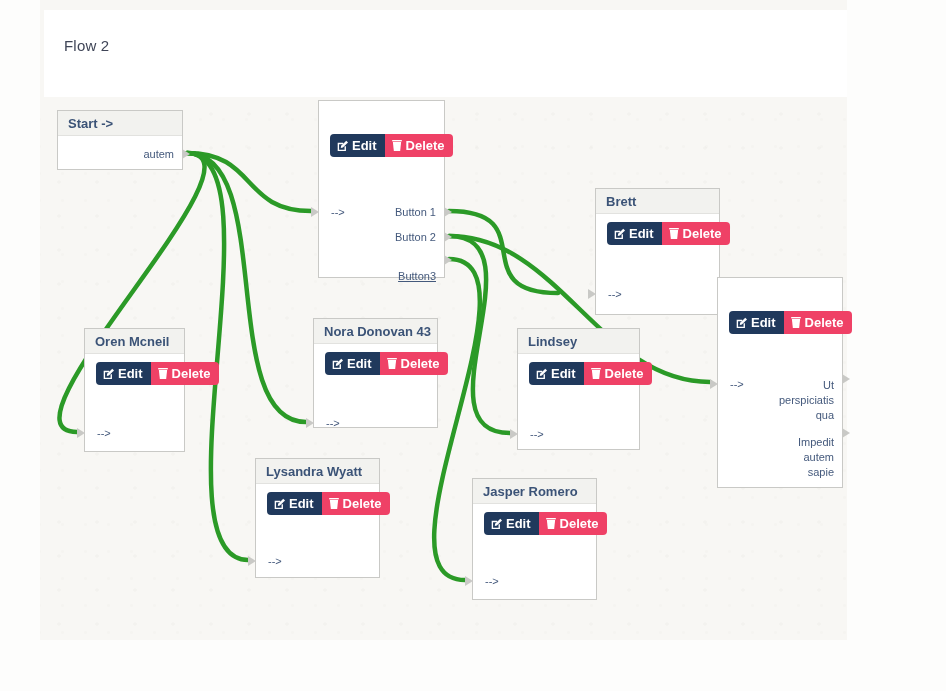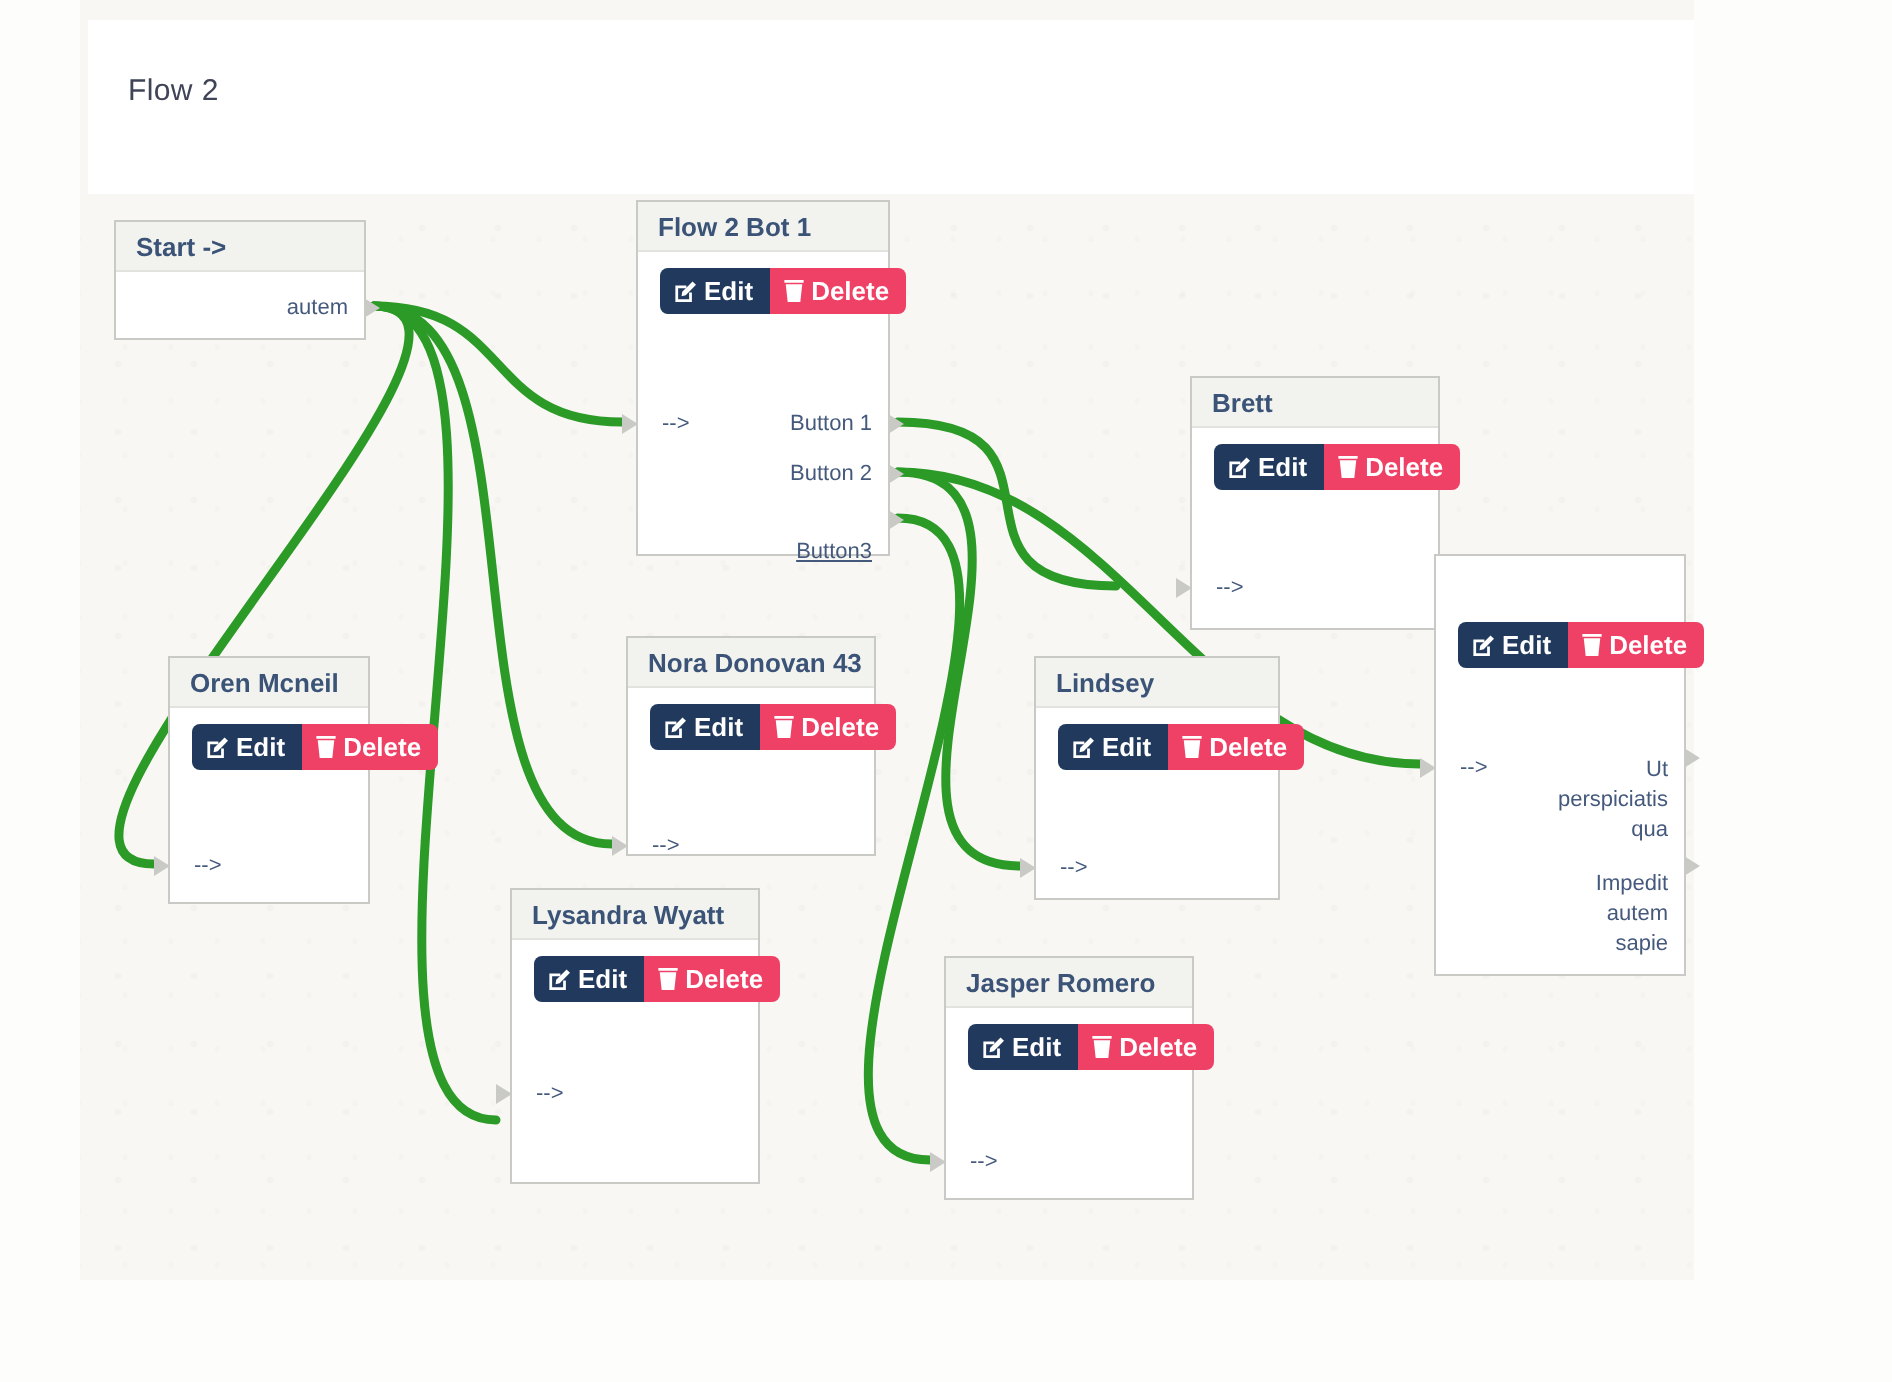--- a/index.html
+++ b/index.html
@@ -86,21 +86,20 @@
         <path d="M 409 139 C 519 139, 560 285, 670 285"></path>
         <path d="M 409 139 C 504 139, 375 336, 470 336"></path>
         <path d="M 409 162 C 509 162, 325 483, 425 483"></path>
       </svg>
   <div class="node" style="left: 17px; top: 13px; width: 126px; height: 60px;">
         <div class="node-header">Start -&gt;</div>
         <div class="port-label out" style="top: 35.5px;">autem</div>
         <div class="tri out" style="top: 38px;"></div>
       </div>
       <div class="node" style="left: 278px; top: 3px; width: 127px; height: 178px;">
-        <div class="node-header">Flow 2 Bot 1</div>
         <div class="btn-group">
           <button class="btn btn-edit">
             <span>
               <svg width="11" height="11" viewBox="0 0 16 16">
                 <path d="M1 4h8v2H3v8h8V9h2v7H1z" fill="#fff"></path>
                 <path d="M6 8.5 13.5 1 16 3.5 8.5 11 5.5 11.8z" fill="#fff"></path>
               </svg>
             </span>
             <span>Edit</span>
           </button>
@@ -248,21 +247,21 @@
                 <path d="M1 3h12l-1.4 13H2.4z" fill="#fff"></path>
                 <rect x="0" y="0" width="14" height="2" fill="#fff"></rect>
               </svg>
             </span>
             <span>Delete</span>
           </button>
         </div>
         <div class="port-label in" style="top: 97.5px;">--&gt;</div>
         <div class="tri in" style="top: 100px;"></div>
       </div>
-      <div class="node" style="left: 215px; top: 347px; width: 125px; height: 148px;">
+      <div class="node" style="left: 215px; top: 361px; width: 125px; height: 120px;">
         <div class="node-header">Lysandra Wyatt</div>
         <div class="btn-group">
           <button class="btn btn-edit">
             <span>
               <svg width="11" height="11" viewBox="0 0 16 16">
                 <path d="M1 4h8v2H3v8h8V9h2v7H1z" fill="#fff"></path>
                 <path d="M6 8.5 13.5 1 16 3.5 8.5 11 5.5 11.8z" fill="#fff"></path>
               </svg>
             </span>
             <span>Edit</span>

